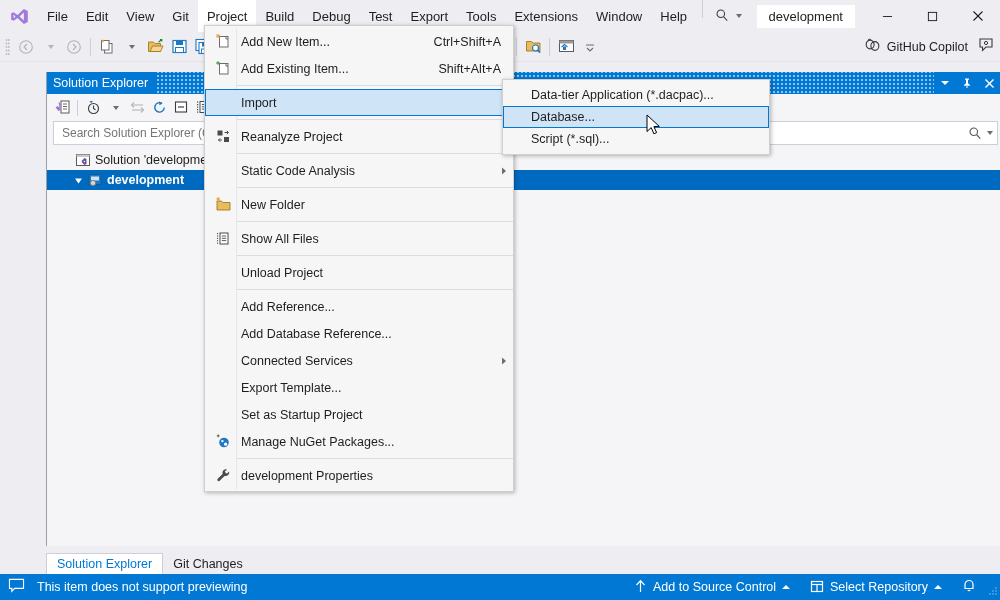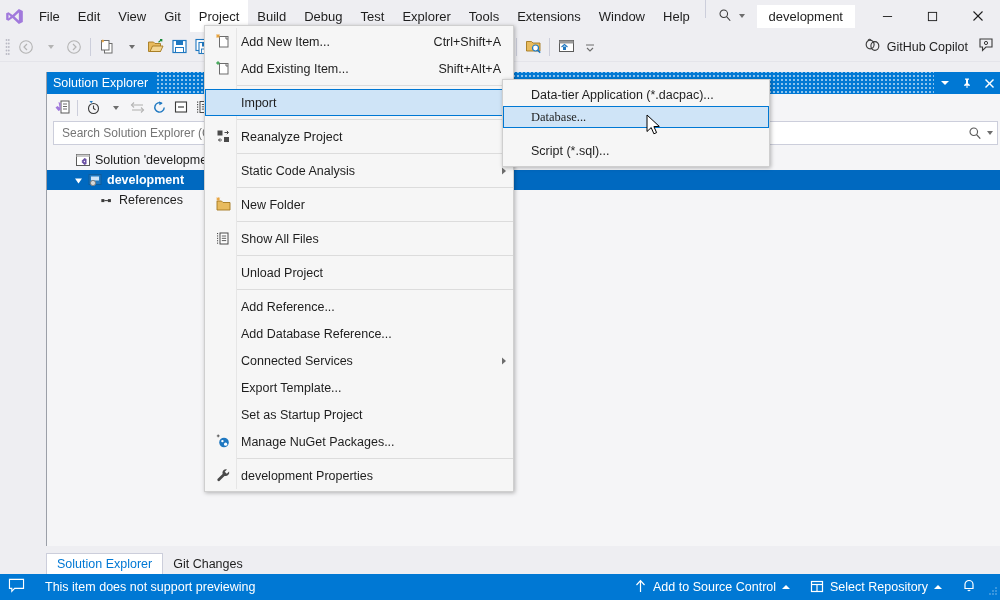--- a/index.html
+++ b/index.html
@@ -99,42 +99,42 @@
   .se-tabs { position:absolute; left:46px; bottom:26px; width:954px; height:28px; background:#eeeef2; display:flex; align-items:flex-end; }
   .se-tab { height:21px; padding: 0 10px; display:flex; align-items:center; font-size:12.5px; color:#1e1e1e; cursor:default; }
   .se-tab.active { background:#ffffff; color:#0078d4; border:1px solid #cccedb; border-bottom:0;}
 
   
   .statusbar {
     position:absolute; left:0; bottom:0; width:1000px; height:26px;
     background:#0078d4; color:#ffffff; display:flex; align-items:center;
     font-size:12.5px;
   }
-  .sb-left { display:flex; align-items:center; gap:20px; padding-left:8px; }
+  .sb-left { display:flex; align-items:center; gap:12px; padding-left:8px; }
   .sb-right { margin-left:auto; display:flex; align-items:center; }
   .sb-item { display:flex; align-items:center; gap:6px; padding: 0 10px; height:26px; cursor:default;}
   .caret-u-w { width:0;height:0;border-left:4px solid transparent;border-right:4px solid transparent;border-bottom:4px solid #ffffff; }
   .sb-grip { width:14px; height:26px; display:flex; align-items:flex-end; justify-content:center; padding-bottom:4px;}
 
   
   .left-gutter { position:absolute; left:0; top:62px; width:46px; bottom:26px; background:#eeeef2; }
   .doc-area { position:absolute; left:46px; top:62px; right:0; bottom:26px; background:#eeeef2; }
 
   
   .ctx-menu {
     position:absolute; background:#f6f6f6; border:1px solid #cfcfcf;
     box-shadow: 1px 1px 4px rgba(0,0,0,0.28);
     padding: 2px 0; z-index: 50;
   }
   .mrow {
     display:flex; align-items:center; height:27px; padding: 0 0 0 0; cursor:default;
     position:relative; font-size:12.5px; color:#1e1e1e;
   }
   .mrow.hl { background:#cfe4f7; outline:1px solid #0078d4; outline-offset:-1px; }
-  .mrow.hl2 { background:#cfe4f7;font-family:Liberation Serif, serif; }
+  .mrow.hl2 { background:#cfe4f7; }
   .micon { width:36px; display:flex; align-items:center; justify-content:center; flex:0 0 auto; }
   .mtext { flex:1; white-space:nowrap; }
   .mshort { color:#1e1e1e; padding-right:12px; white-space:nowrap; }
   .marrow { width:18px; display:flex; align-items:center; justify-content:center; flex:0 0 auto; }
   .msep { height:1px; background:#dcdcdc; margin: 3px 0 3px 32px; }
   .menu-vline { position:absolute; left:31px; top:2px; bottom:2px; width:1px; background:#e6e6e6; }
 
   
   .cursor { position:absolute; z-index:200; pointer-events:none; }
 </style>
@@ -152,21 +152,21 @@
 
     <div class="menu-list">
       <div class="menu-item">File</div>
       <div class="menu-item">Edit</div>
       <div class="menu-item">View</div>
       <div class="menu-item">Git</div>
       <div class="menu-item open">Project</div>
       <div class="menu-item">Build</div>
       <div class="menu-item">Debug</div>
       <div class="menu-item">Test</div>
-      <div class="menu-item">Explorer</div>
+      <div class="menu-item">Export</div>
       <div class="menu-item">Tools</div>
       <div class="menu-item">Extensions</div>
       <div class="menu-item">Window</div>
       <div class="menu-item">Help</div>
     </div>
 
     <div class="search-sep"></div>
     <div class="title-search">
       <span>
         <svg width="14" height="14" viewBox="0 0 16 16">
@@ -452,30 +452,20 @@
           <svg width="16" height="16" viewBox="0 0 16 16">
             <rect x="2" y="2.5" width="12" height="10" fill="#1f78c1" stroke="#0e5c9c" stroke-width="1"></rect>
             <rect x="4" y="4.5" width="8" height="4" fill="#cfe4f7"></rect>
             <circle cx="6" cy="11" r="2.6" fill="#d8d8d8" stroke="#7a7a7a" stroke-width="0.9"></circle>
           </svg>
         </span>
         <span class="tlabel bold">development</span>
       </div>
 
 
-      <div class="tree-row" style="padding-left:50px">
-        <span class="ticon">
-          <svg width="15" height="15" viewBox="0 0 16 16">
-              <rect x="2.5" y="6.5" width="3.2" height="3.2" fill="#3b3b3b"></rect>
-              <rect x="9.5" y="6.5" width="3.2" height="3.2" fill="#3b3b3b"></rect>
-              <line x1="5.7" y1="8.1" x2="9.5" y2="8.1" stroke="#3b3b3b" stroke-width="1.1"></line>
-            </svg>
-        </span>
-        <span class="tlabel">References</span>
-      </div>
     </div>
   </div>
 
   <div class="se-tabs">
     <div class="se-tab active">Solution Explorer</div>
     <div class="se-tab">Git Changes</div>
   </div>
 
   <div class="statusbar">
     <div class="sb-left">
@@ -700,21 +690,21 @@
 
   <div class="ctx-menu" style="left:502px; top:79px; width:268px; padding:4px 0;">
     <div class="mrow" style="height:22px;">
       <span class="micon" style="width:28px"></span>
       <span class="mtext">Data-tier Application (*.dacpac)...</span>
     </div>
     <div class="mrow hl2" style="height:22px; border:1px solid #0078d4;">
       <span class="micon" style="width:27px"></span>
       <span class="mtext">Database...</span>
     </div>
-    <div class="mrow" style="height:22px;margin-top:12px;">
+    <div class="mrow" style="height:22px;">
       <span class="micon" style="width:28px"></span>
       <span class="mtext">Script (*.sql)...</span>
     </div>
   </div>
 
   <div class="cursor" style="left:646px; top:114px;">
     <svg width="16" height="24" viewBox="0 0 16 24">
       <path d="M1 1 L1 17.5 L5.2 13.6 L7.9 19.8 L10.6 18.6 L7.9 12.6 L13.3 12.4 Z" fill="#ffffff" stroke="#000000" stroke-width="1"></path>
     </svg>
   </div>

